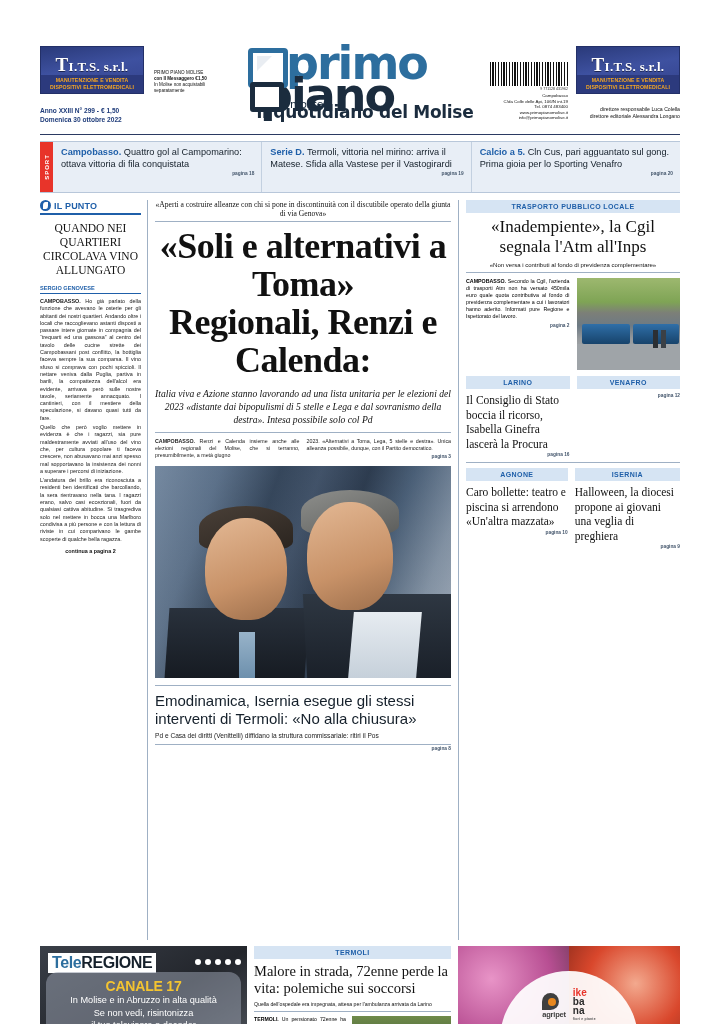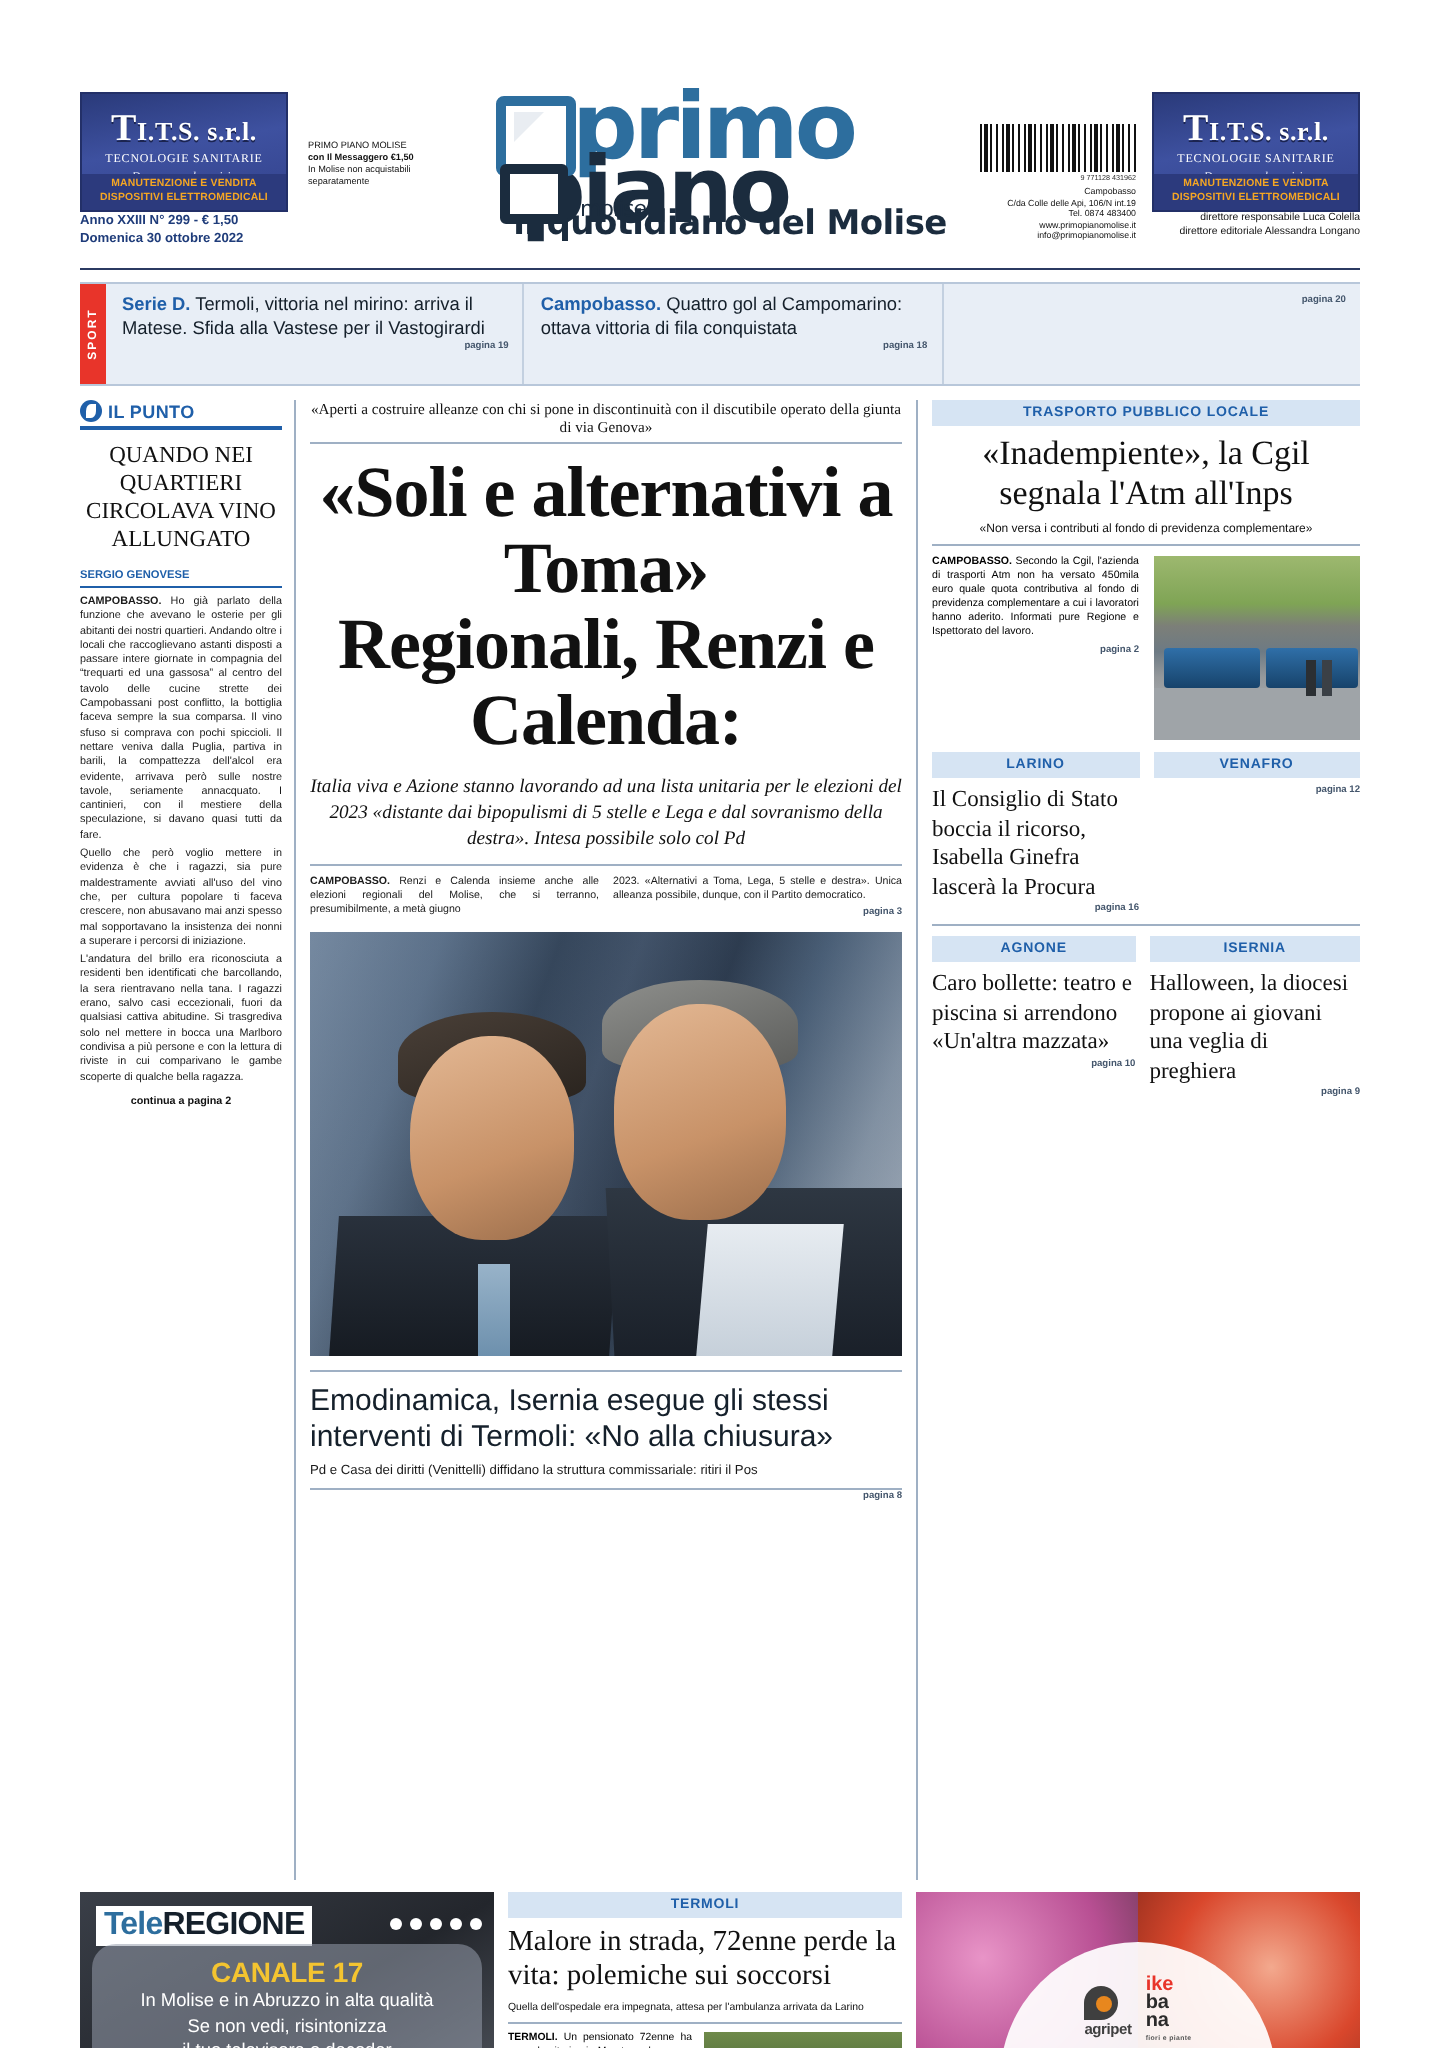--- a/index.html
+++ b/index.html
@@ -17,21 +17,21 @@
   }
 
   
   .masthead {
     display: flex;
     align-items: flex-start;
     padding: 46px 37px 0 40px;
     height: 104px;
   }
   .its-ad {
-    width: 104px; height: 60px;
+    width: 104px; height: 48px;
     background: linear-gradient(170deg,#2a3a7a 0%, #3e51a0 45%, #33428c 100%);
     border: 1px solid #233068;
     position: relative;
     flex: 0 0 auto;
     overflow: hidden;
     color: #fff;
     text-align: center;
   }
   .its-ad .its-logo {
     font-family: "Liberation Serif", serif;
@@ -506,30 +506,31 @@
     </div>
   </div>
   <div class="hairline"></div>
 
   <div class="sportband">
     <div class="sport-tab">
       <span>SPORT</span>
     </div>
 
     <div class="sport-col">
+      <p><b>Campobasso.</b><span> Quattro gol al Campomarino: ottava vittoria di fila conquistata</span></p>
+      <div class="pagref">pagina 18</div>
+    </div>
+
+    <div class="sport-col">
       <p><b>Serie D.</b><span> Termoli, vittoria nel mirino: arriva il Matese. Sfida alla Vastese per il Vastogirardi</span></p>
       <div class="pagref">pagina 19</div>
     </div>
 
     <div class="sport-col">
-      <p><b>Campobasso.</b><span> Quattro gol al Campomarino: ottava vittoria di fila conquistata</span></p>
-      <div class="pagref">pagina 18</div>
-    </div>
-
-    <div class="sport-col">
+      <p><b>Calcio a 5.</b><span> Cln Cus, pari agguantato sul gong. Prima gioia per lo Sporting Venafro</span></p>
       <div class="pagref">pagina 20</div>
     </div>
   </div>
 
   <div class="main">
 
     <div class="col-left">
       <div class="ilpunto">
         <span class="dot"></span>
         <span class="lbl">IL PUNTO</span>

